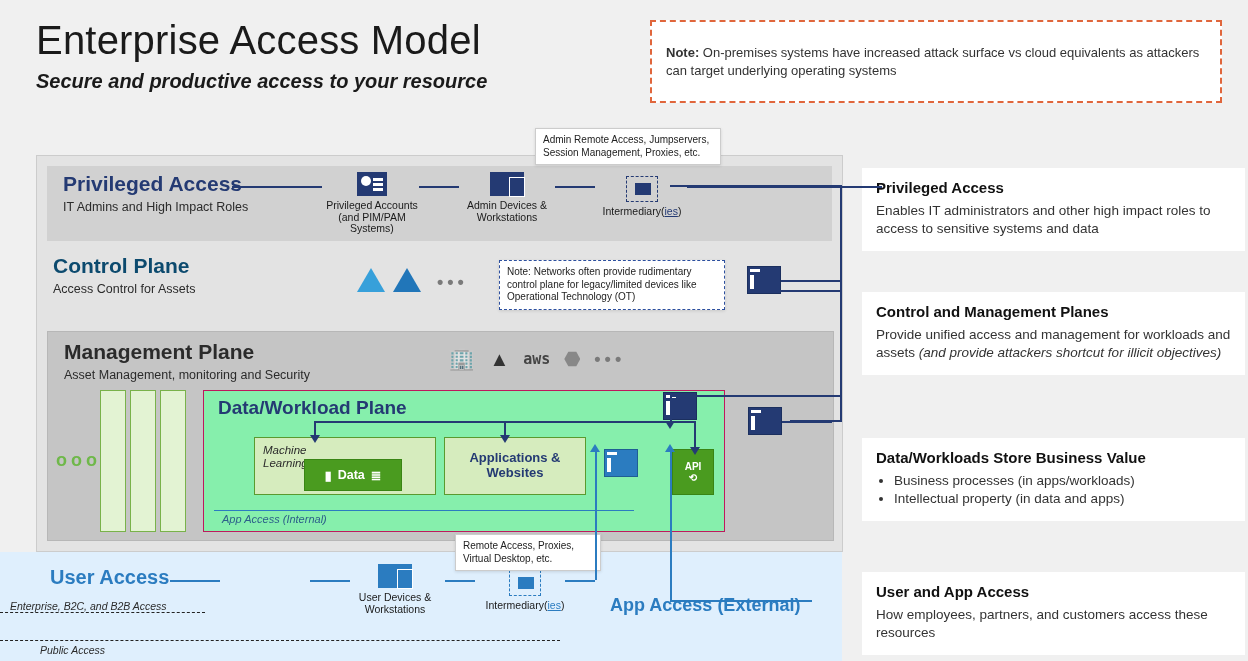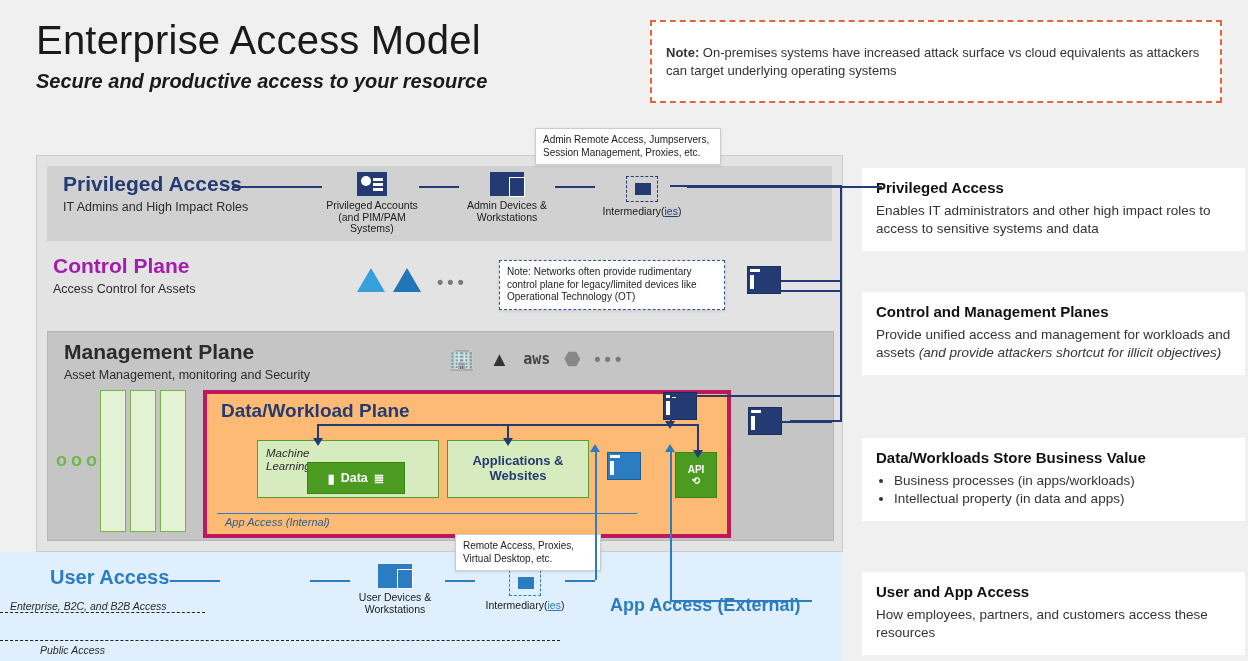--- a/index.html
+++ b/index.html
@@ -86,38 +86,38 @@
     font-size: 21px;
     font-weight: 600;
   }
   .tier-sub {
     font-size: 12.5px; color: #2b2b2b;
   }
 
   .priv-head { position:absolute; left:16px; top:6px; }
   .priv-sub  { position:absolute; left:16px; top:34px; }
 
-  .ctrl-head { position:absolute; left:16px; top:98px; color:#a21caf; font-size:21px; font-weight:600;}
+  .ctrl-head { position:absolute; left:16px; top:98px; color:#0c4a6e; font-size:21px; font-weight:600;}
   .ctrl-sub  { position:absolute; left:16px; top:126px; font-size:12.5px; color:#2b2b2b;}
 
   .tier-mgmt {
     position:absolute; left:10px; top:175px;
     width:785px; height:208px;
     background: rgba(120,120,120,0.28);
     border: 1px solid #b7b7b7;
   }
   .mgmt-head { position:absolute; left:16px; top:8px; color:#2b2b2b; font-size:21px; font-weight:600;}
   .mgmt-sub  { position:absolute; left:16px; top:36px; font-size:12.5px; color:#2b2b2b;}
 
   
   .dwp {
     position:absolute; left:155px; top:58px;
     width:520px; height:140px;
-    background:#fdba74;
-    border:4px solid #be185d;
+    background:#86efac;
+    border:1px solid #be185d;
   }
   .dwp-head { position:absolute; left:14px; top:6px; font-size:19px; font-weight:600; color:#243a73;}
   .dwp-sub  { position:absolute; left:18px; bottom:6px; font-size:11px; font-style:italic; color:#2c5f8a;margin-top:48px;}
   .green-box {
     position:absolute;
     background:#d6ecbe;
     border:1px solid #5a9a2f;
     font-size:11.5px;
     font-style:italic;
     color:#2b2b2b;

